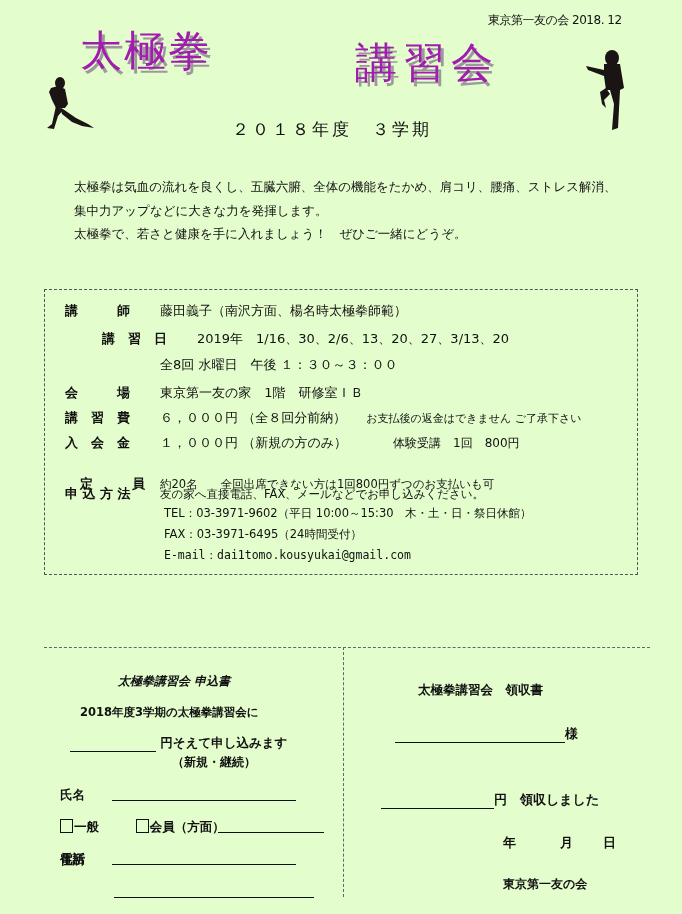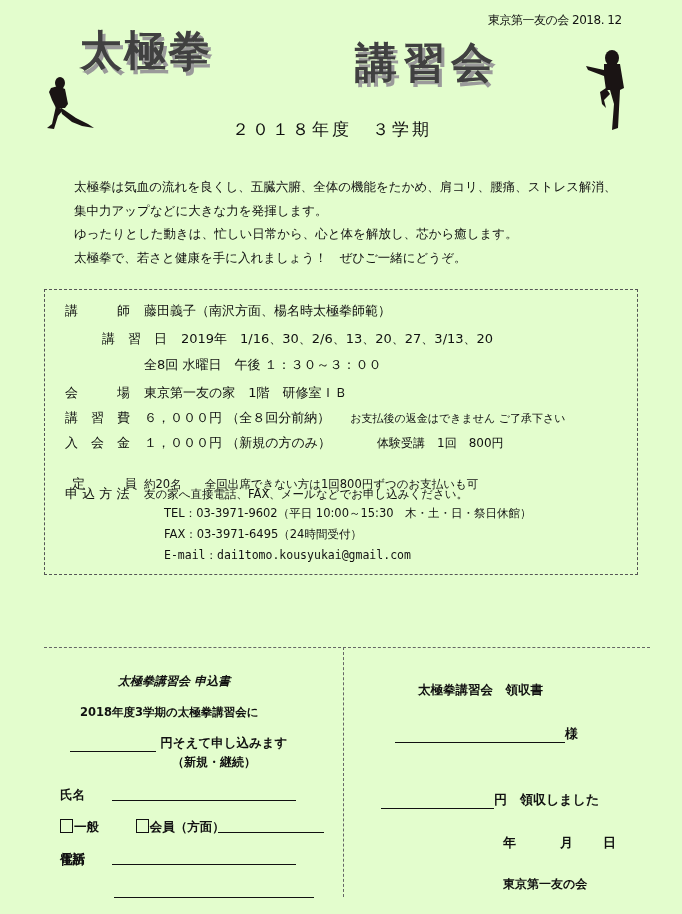--- a/index.html
+++ b/index.html
@@ -7,36 +7,36 @@
     width: 682px; height: 914px; overflow: hidden;
     background: #e3fdcd;
     font-family: "DejaVu Sans", "Liberation Sans", sans-serif;
     color: #111;
     position: relative;
   }
   .abs { position: absolute; }
   .org-date { left: 488px; top: 12px; font-size: 12px; letter-spacing: -0.5px; }
   .title {
     font-family: "DejaVu Serif", "Liberation Serif", serif;
-    font-weight: bold; font-size: 42px; line-height: 1;
-    color: #404040; text-shadow: 3px 4px 0 #9a9a9a;
+    font-weight: normal; font-size: 42px; line-height: 1;
+    color: #a21caf; text-shadow: 3px 4px 0 #9a9a9a;
     letter-spacing: 2px;
   }
   .title-1 { left: 80px; top: 30px; }
   .title-2 { left: 355px; top: 42px; letter-spacing: 6px; }
   .term { left: 232px; top: 118px; font-size: 17px; letter-spacing: 3px; }
   .intro { left: 74px; top: 175px; font-size: 12.5px; line-height: 23.5px; }
   .intro p { margin: 0; }
   .info-box {
     left: 44px; top: 289px; width: 594px; height: 286px;
     border: 1.5px dashed #555;
     box-sizing: border-box;
   }
   .info-row { position: absolute; left: 20px; font-size: 13px; white-space: nowrap; }
-  .info-row .lbl { display: inline-block; width: 79px; font-weight: normal; letter-spacing: 0; }
+  .info-row .lbl { display: inline-block; width: 95px; font-weight: bold; letter-spacing: 0; }
   .info-row .val { display: inline-block; }
   .small { font-size: 11.5px; }
   .note { font-size: 11px; margin-left: 20px; text-align: right; }
   .mono { font-family: "DejaVu Sans Mono", "Liberation Mono", monospace; font-size: 11.5px; }
   .cut-line { left: 44px; top: 647px; width: 606px; height: 0; border-top: 1.5px dashed #666; }
   .cut-vert { left: 343px; top: 647px; width: 0; height: 250px; border-left: 1.5px dashed #666; }
   .form-title { left: 118px; top: 673px; font-size: 12px; font-weight: bold; font-style: italic; }
   .form-line1 { left: 80px; top: 705px; font-size: 11.5px; font-weight: bold; }
   .form-line2 { left: 70px; top: 735px; font-size: 12.5px; font-weight: bold; }
   .form-line3 { left: 172px; top: 754px; font-size: 12px; font-weight: bold; }
@@ -72,21 +72,20 @@
     <path d="M22 40 L16 44 L18 56 L22 60 L20 52 L26 46 Z"></path>
     <path d="M26 42 L36 42 L34 80 L28 82 L30 56 Z"></path>
   </g>
 </svg>
 
 <div class="abs term">２０１８年度　３学期</div>
 
 <div class="abs intro">
   <p>太極拳は気血の流れを良くし、五臓六腑、全体の機能をたかめ、肩コリ、腰痛、ストレス解消、</p>
   <p>集中力アップなどに大きな力を発揮します。</p>
-  <p>ゆったりとした動きは、忙しい日常から、心と体を解放し、芯から癒します。</p>
   <p>太極拳で、若さと健康を手に入れましょう！　ぜひご一緒にどうぞ。</p>
 </div>
 
 <div class="abs info-box">
   <div class="info-row" style="top:12px;">
     <span class="lbl">講　　　師</span><span class="val">藤田義子（南沢方面、楊名時太極拳師範）</span>
   </div>
   <div class="info-row" style="top:40px;padding-left:37px;">
     <span class="lbl">講　習　日</span><span class="val">2019年　1/16、30、2/6、13、20、27、3/13、20</span>
   </div>

